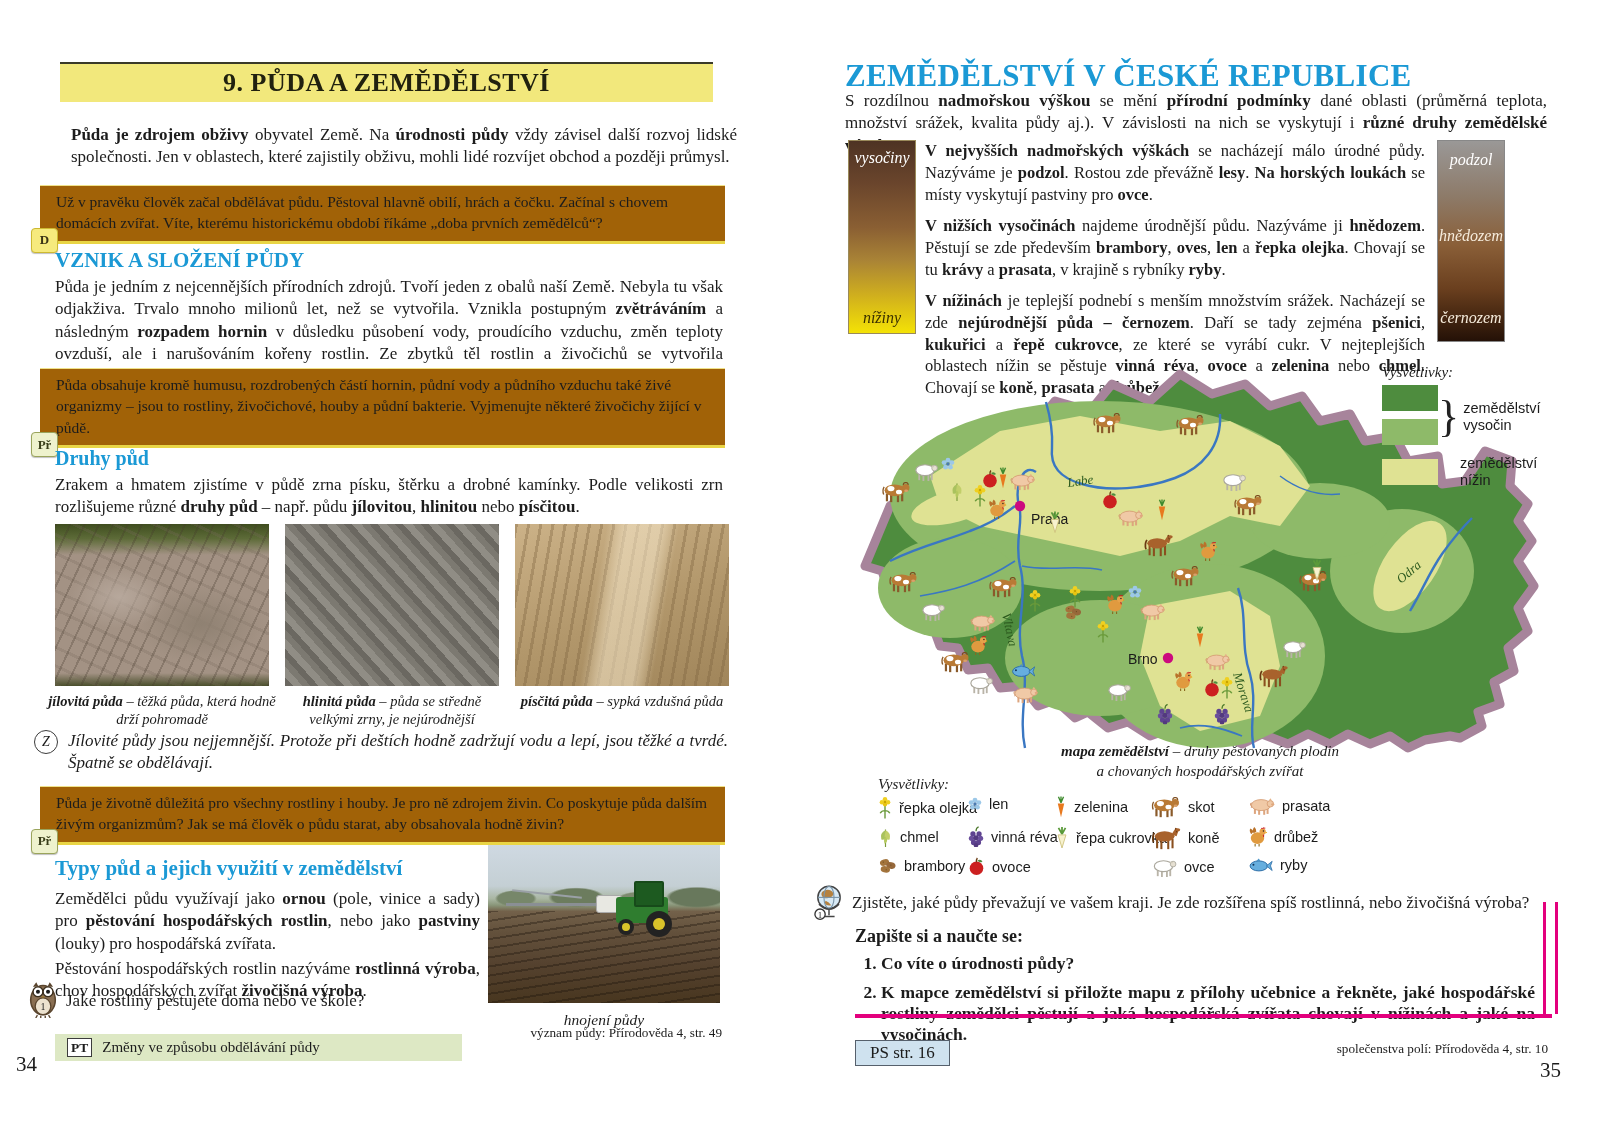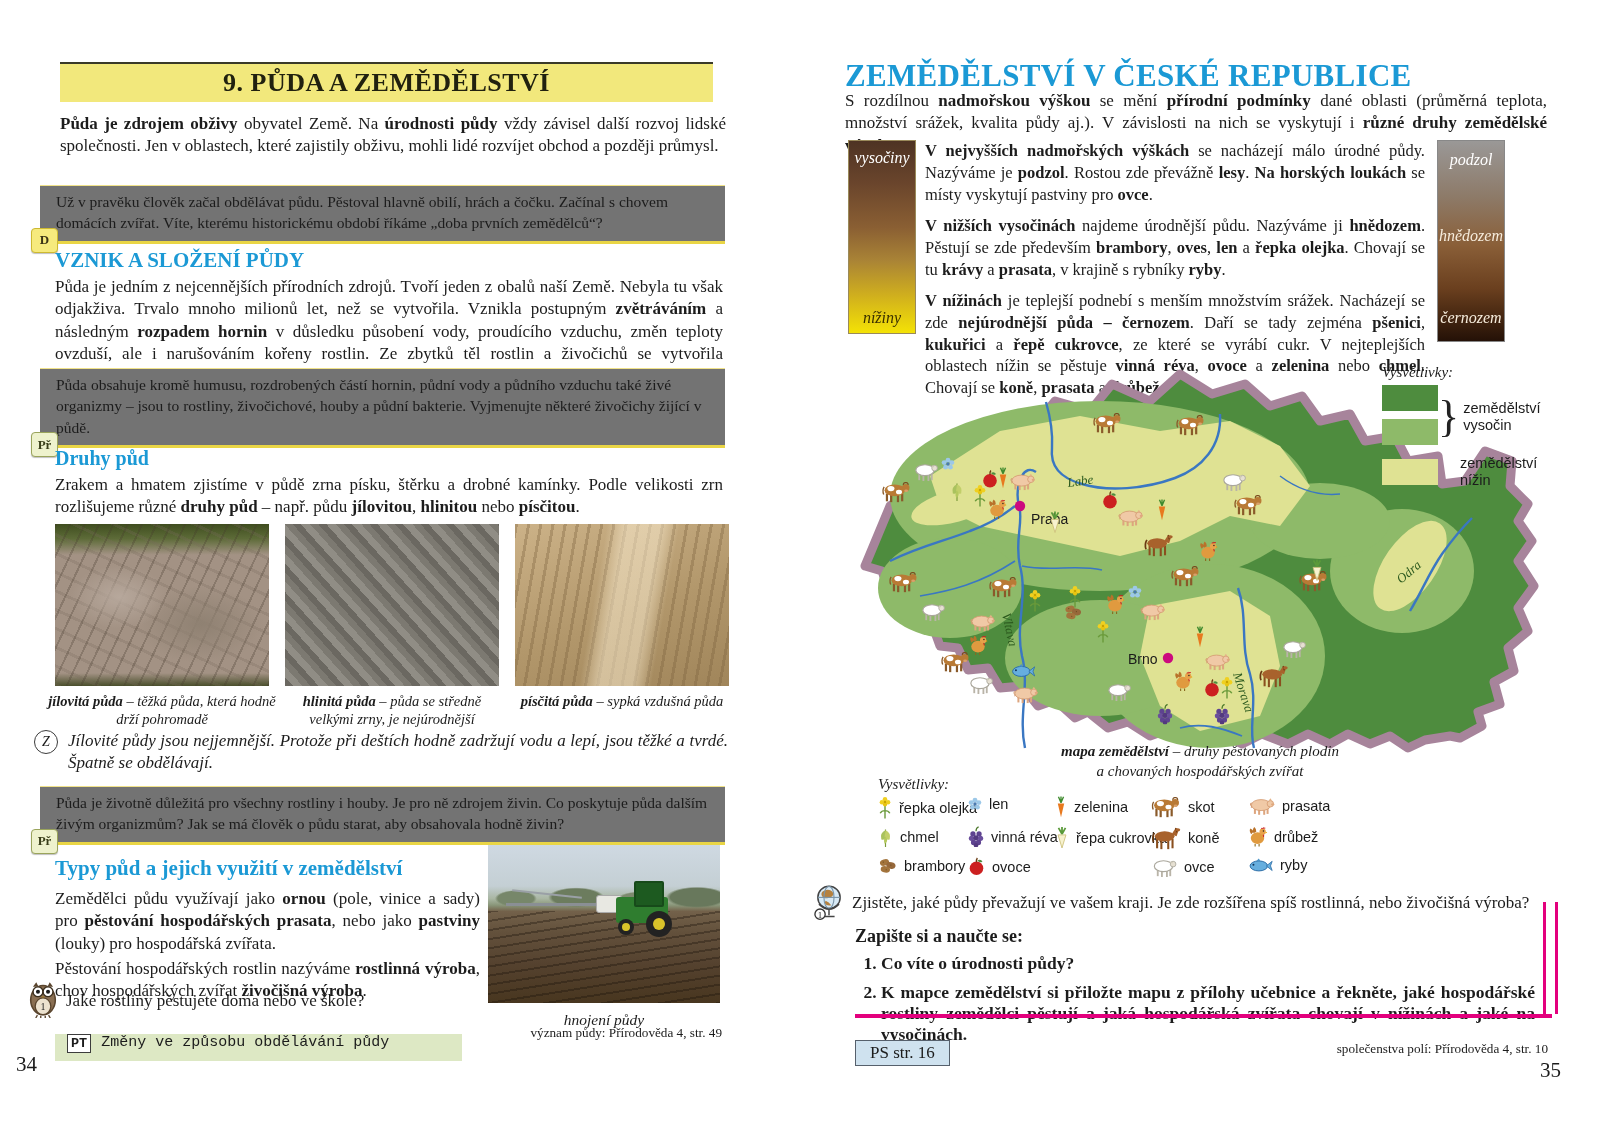--- a/index.html
+++ b/index.html
@@ -9,21 +9,21 @@
   .sans{font-family:"Liberation Sans",sans-serif;}
   .just{text-align:justify;}
   .b{font-weight:bold;}
   .i{font-style:italic;}
 
   
   .title-box{left:60px;top:62px;width:653px;height:38px;background:#f2e87c;
              border-top:2px solid #3a3a28;display:flex;align-items:center;justify-content:center;
              font-size:26px;font-weight:bold;color:#21210f;letter-spacing:.5px;}
   .bodytext{font-size:17px;line-height:1.32;}
-  .infobox{background:#737373;border-top:1px solid #f0e28a;border-bottom:3px solid #e9d545;
+  .infobox{background:#a16207;border-top:1px solid #f0e28a;border-bottom:3px solid #e9d545;
            padding:5px 14px 7px 16px;font-size:15.5px;line-height:1.38;}
   .tab{position:absolute;left:-9px;bottom:-12px;width:25px;height:23px;border-radius:4px;
        display:flex;align-items:center;justify-content:center;font-weight:bold;font-size:13px;
        box-shadow:0 1px 1px rgba(0,0,0,.25);}
   .tab-d{background:#f6ea7d;border:1px solid #cdb931;color:#3a3315;}
   .tab-pr{background:#eef2cd;border:1px solid #9aa45c;color:#3a3f1a;}
   .h-blue{color:#1b99d5;font-weight:bold;}
   .photo{width:214px;height:162px;}
   .ph1{background-color:#a39284;background-image:
       radial-gradient(ellipse 70px 45px at 30% 45%,#b7a89c 0%,rgba(183,168,156,0) 70%),
@@ -37,21 +37,21 @@
       repeating-linear-gradient(-33deg,rgba(42,40,36,.38) 0 3px,rgba(0,0,0,0) 3px 10px),
       radial-gradient(circle at 70% 20%,rgba(200,198,190,.5) 0 6%,rgba(0,0,0,0) 8%);}
   .ph3{background-color:#bfa276;background-image:
       linear-gradient(100deg,rgba(0,0,0,0) 38%,rgba(255,242,214,.5) 46% 60%,rgba(0,0,0,0) 68%),
       repeating-linear-gradient(100deg,rgba(122,96,60,.35) 0 3px,rgba(0,0,0,0) 3px 12px),
       linear-gradient(160deg,#ccb288 0%,#b2976b 55%,#a0855a 100%);}
   .cap{font-size:14.5px;font-style:italic;text-align:center;line-height:1.25;}
   .cap b{font-style:italic;}
   .zcircle{display:inline-flex;width:22px;height:22px;border:1.4px solid #3c3c3c;border-radius:50%;
            align-items:center;justify-content:center;font-size:14px;font-style:italic;flex:0 0 22px;}
-  .pt-strip{background:#dde8c4;height:27px;display:flex;align-items:flex-start;padding-left:12px;font-size:15px;font-family:Liberation Mono, monospace;}
+  .pt-strip{background:#dde8c4;height:27px;display:flex;align-items:center;padding-left:12px;font-size:15px;}
   .pt-box{border:1.6px solid #3c3c3c;background:#fff;font-weight:bold;font-size:13.5px;
           padding:0 3px;margin-right:10px;line-height:17px;}
   .footnote{font-size:13.2px;line-height:1.35;}
   .pagenum{font-size:21px;}
 
   
   .tractor{width:232px;height:158px;position:relative;overflow:hidden;background:
       linear-gradient(180deg,#cfd9e2 0%,#c4cfd4 26%,#a9b6a2 34%,#8a977a 38%,#73614a 42%,#63513c 55%,#55422f 75%,#48361f 100%);}
   .tractor .trees{position:absolute;left:0;top:26%;width:100%;height:16%;background:
       radial-gradient(ellipse 30px 12px at 12% 50%,#77876a 0 60%,rgba(0,0,0,0) 70%),
@@ -244,21 +244,21 @@
     </symbol>
   </defs>
 </svg>
 
 <div id="canvas">
 
   <div class="abs title-box">
     <span>9. PŮDA A ZEMĚDĚLSTVÍ</span>
   </div>
 
-  <p class="abs bodytext just" style="left:55px;top:108px;width:666px;margin:5px"><b>Půda je zdrojem obživy</b> obyvatel Země. Na <b>úrodnosti půdy</b> vždy závisel další rozvoj lidské společnosti. Jen v oblastech, které zajistily obživu, mohli lidé rozvíjet obchod a později průmysl.</p>
+  <p class="abs bodytext just" style="left:55px;top:108px;width:666px;margin:16px"><b>Půda je zdrojem obživy</b> obyvatel Země. Na <b>úrodnosti půdy</b> vždy závisel další rozvoj lidské společnosti. Jen v oblastech, které zajistily obživu, mohli lidé rozvíjet obchod a později průmysl.</p>
 
   <div class="abs infobox" style="left:40px;top:185px;width:655px;">
     <span>Už v pravěku člověk začal obdělávat půdu. Pěstoval hlavně obilí, hrách a čočku. Začínal s chovem domácích zvířat. Víte, kterému historickému období říkáme „doba prvních zemědělců“?</span>
     <span class="tab tab-d">D</span>
   </div>
 
   <div class="abs h-blue" style="left:55px;top:248px;font-size:21px;">VZNIK A SLOŽENÍ PŮDY</div>
 
   <p class="abs bodytext just" style="left:55px;top:276px;width:668px;margin:0">Půda je jedním z nejcennějších přírodních zdrojů. Tvoří jeden z obalů naší Země. Nebyla tu však odjakživa. Trvalo mnoho milionů let, než se vytvořila. Vznikla postupným <b>zvětráváním</b> a následným <b>rozpadem hornin</b> v důsledku působení vody, proudícího vzduchu, změn teploty ovzduší, ale i narušováním kořeny rostlin. Ze zbytků těl rostlin a živočichů se vytvořila nejúrodnější část půdy – <b>humus</b>.</p>
 
@@ -290,21 +290,21 @@
     <span class="bodytext i just" style="flex:1">Jílovité půdy jsou nejjemnější. Protože při deštích hodně zadržují vodu a lepí, jsou těžké a tvrdé. Špatně se obdělávají.</span>
   </div>
 
   <div class="abs infobox" style="left:40px;top:786px;width:655px;">
     <span>Půda je životně důležitá pro všechny rostliny i houby. Je pro ně zdrojem živin. Co poskytuje půda dalším živým organizmům? Jak se má člověk o půdu starat, aby obsahovala hodně živin?</span>
     <span class="tab tab-pr">Př</span>
   </div>
 
   <div class="abs h-blue" style="left:55px;top:856px;font-size:21px;">Typy půd a jejich využití v zemědělství</div>
 
-  <p class="abs bodytext just" style="left:55px;top:888px;width:425px;margin:0">Zemědělci půdu využívají jako <b>ornou</b> (pole, vinice a sady) pro <b>pěstování hospodářských prasata</b>, nebo jako <b>pastviny</b> (louky) pro hospodářská zvířata.</p>
+  <p class="abs bodytext just" style="left:55px;top:888px;width:425px;margin:0">Zemědělci půdu využívají jako <b>ornou</b> (pole, vinice a sady) pro <b>pěstování hospodářských rostlin</b>, nebo jako <b>pastviny</b> (louky) pro hospodářská zvířata.</p>
   <p class="abs bodytext just" style="left:55px;top:958px;width:425px;margin:0">Pěstování hospodářských rostlin nazýváme <b>rostlinná výroba</b>, chov hospodářských zvířat <b>živočišná výroba</b>.</p>
 
   <div class="abs tractor" style="left:488px;top:845px;">
     <div class="trees"></div>
     <div class="furrows"></div>
     <div class="tr-boom"></div>
     <div class="tr-boom2"></div>
     <div class="tr-tank"></div>
     <div class="tr-body"></div>
     <div class="tr-cab"></div>

